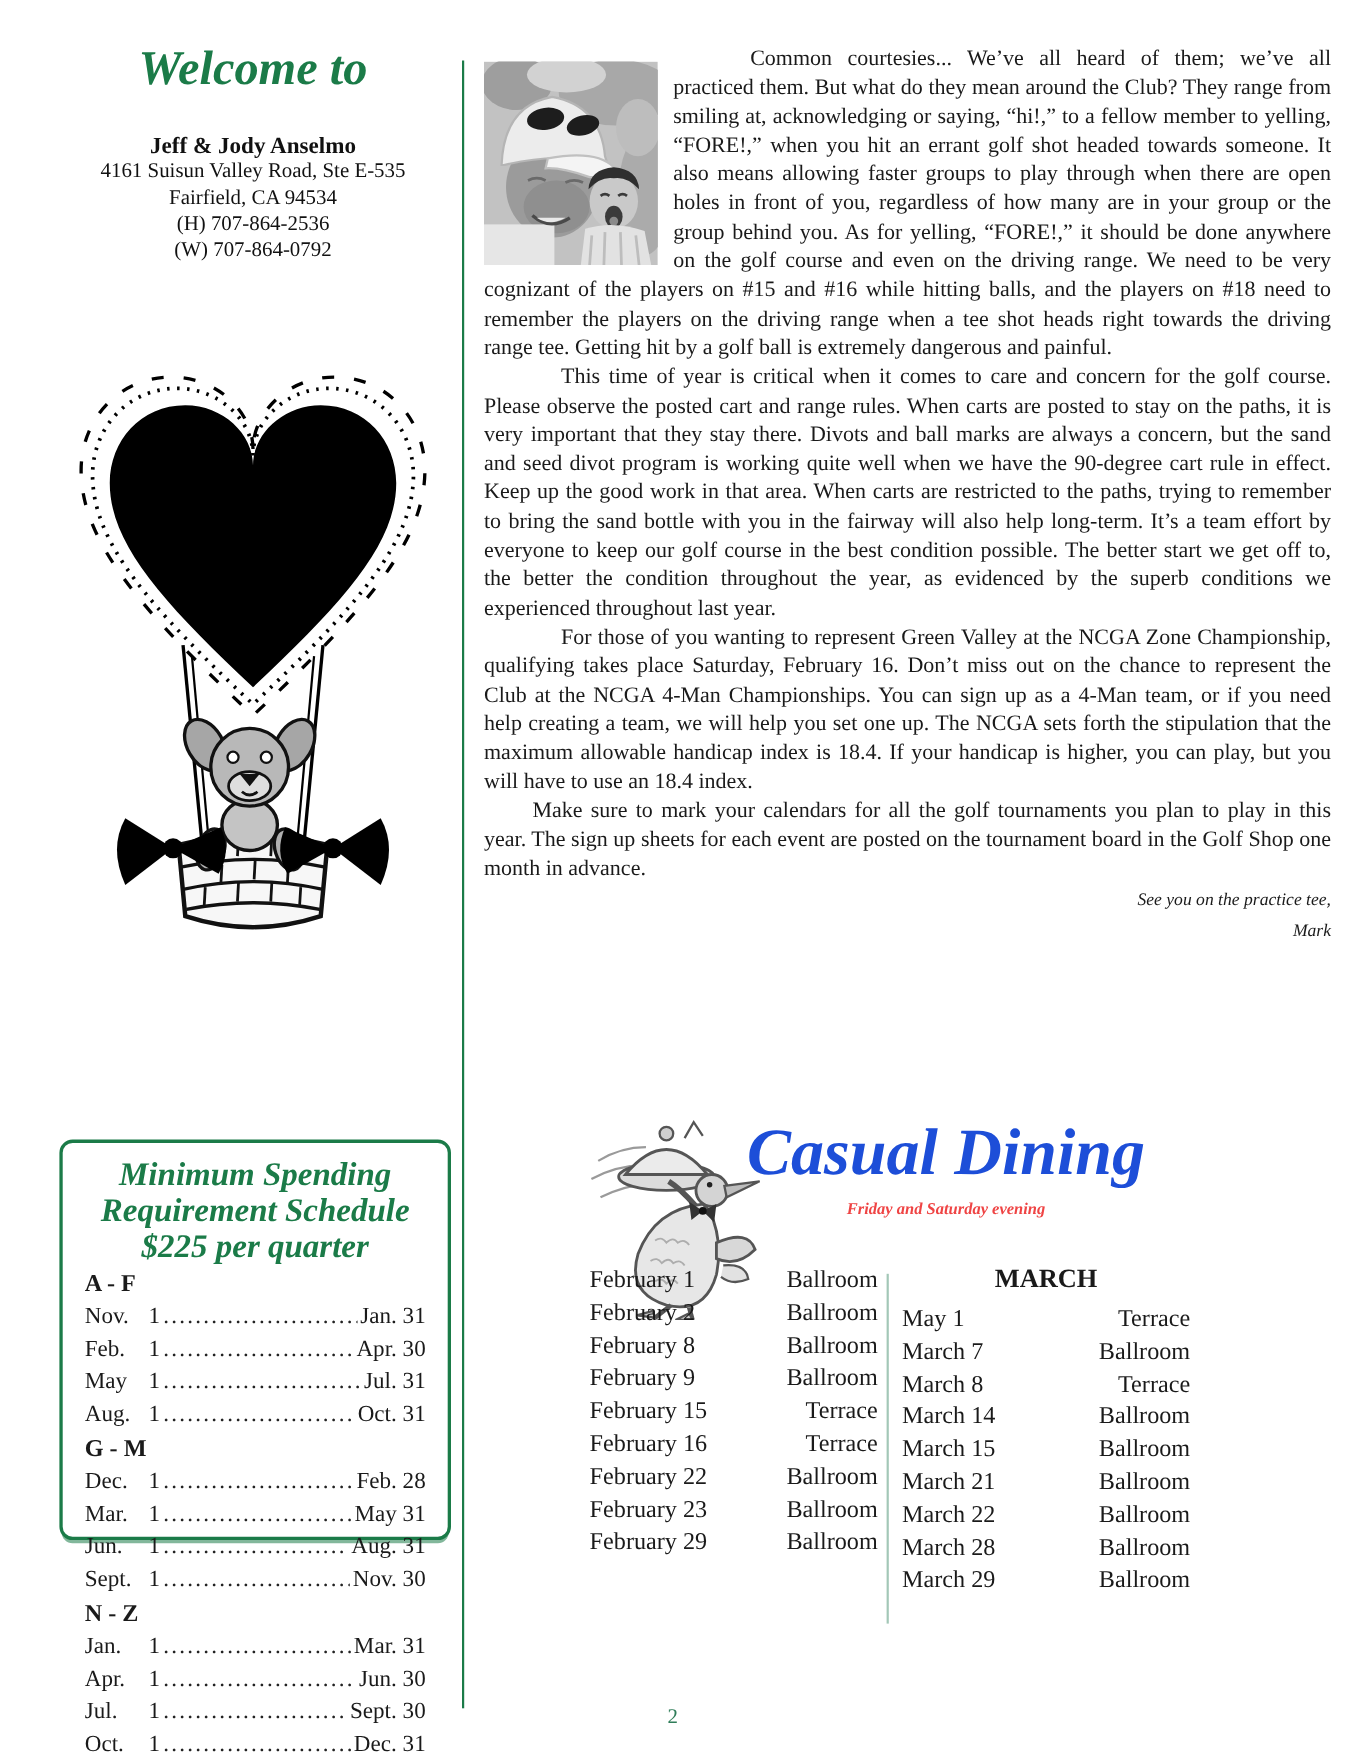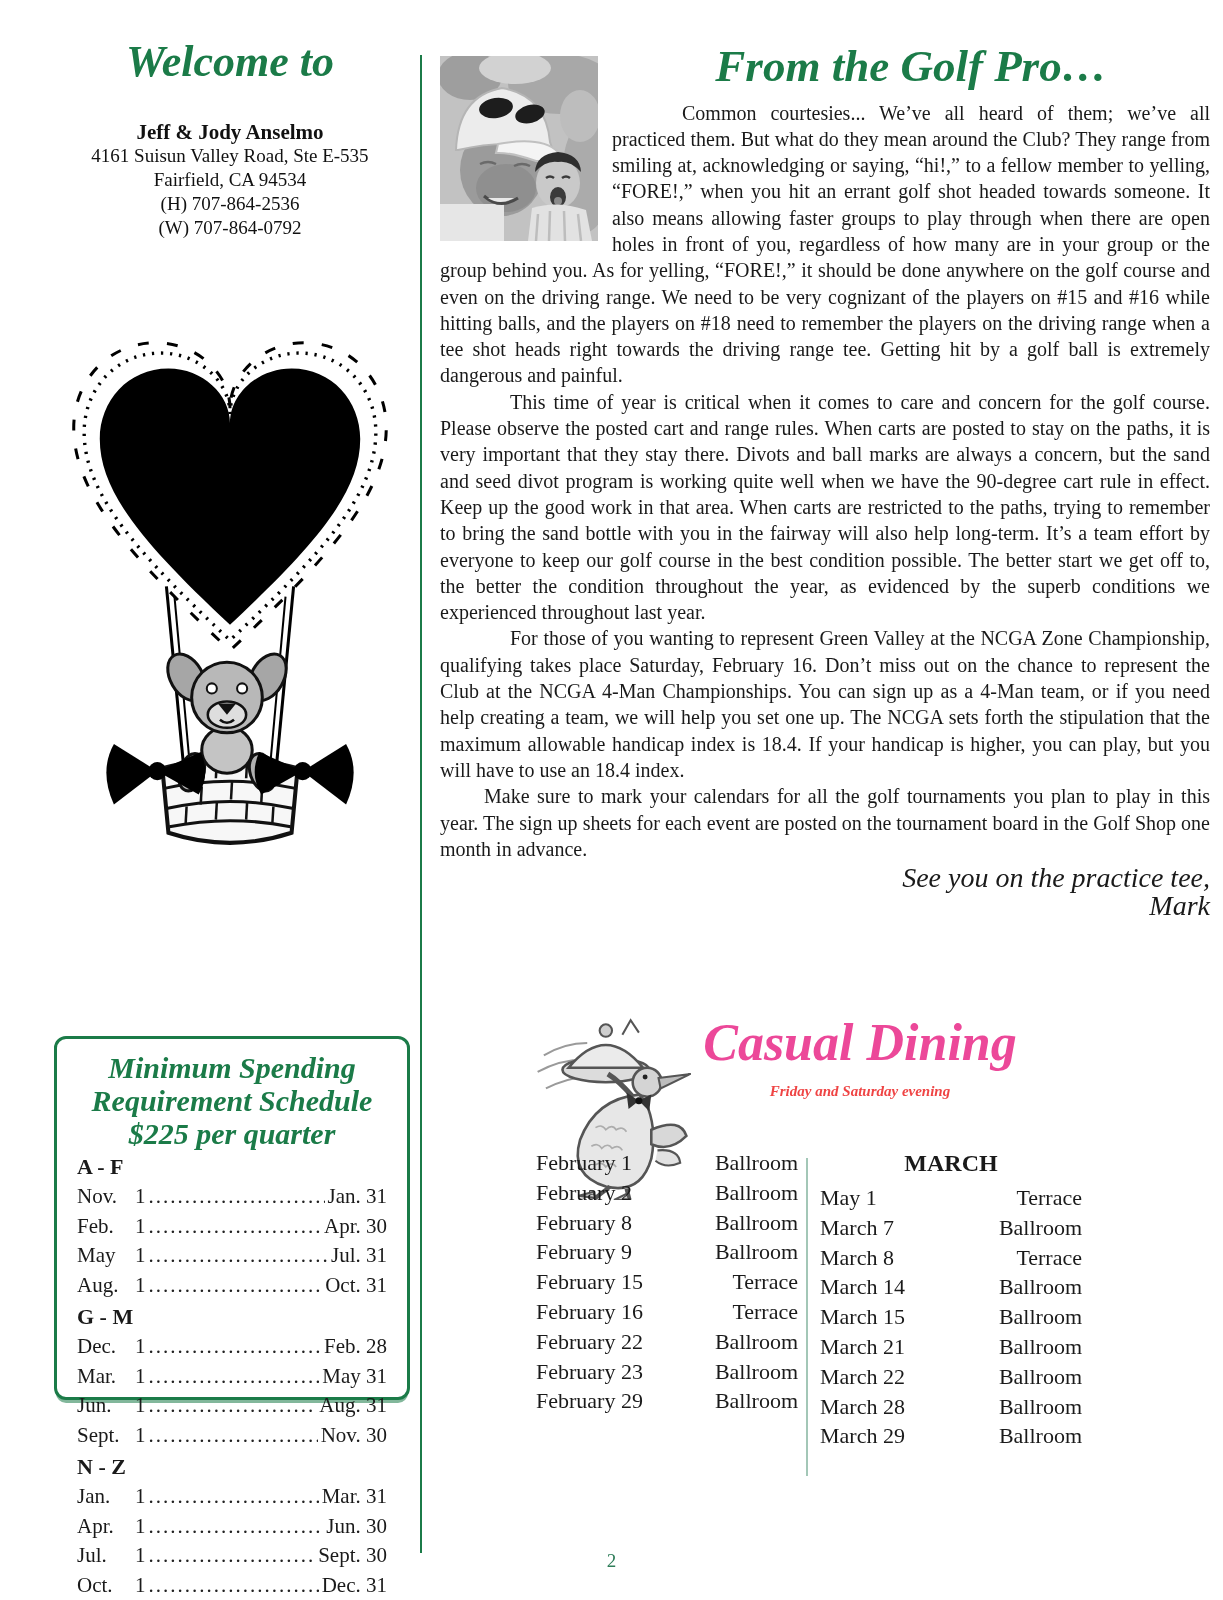--- a/index.html
+++ b/index.html
@@ -40,27 +40,27 @@
 
   
   .article{position:absolute;left:440px;top:40px;width:770px;}
   .photo{float:left;width:158px;height:185px;margin:16px 14px 4px 0;}
   .article h1{
     margin:2px 0 8px 0;text-align:center;font-style:italic;font-weight:bold;
     font-size:45px;line-height:1.1;color:#1b7b48;
   }
   .article p{margin:0;font-size:20px;line-height:26.3px;text-align:justify;text-indent:70px;}
   .article p.small-indent{text-indent:44px;}
-  .signoff{text-align:right;font-style:italic;font-size:28px;line-height:28px;margin-top:2px;}
+  .signoff{text-align:right;font-style:italic;font-size:16px;line-height:28px;margin-top:2px;}
 
   
   .dining{position:absolute;left:440px;top:1008px;width:772px;height:480px;}
   .duck{position:absolute;left:82px;top:6px;width:178px;height:186px;}
   .dining-head{margin-left:150px;width:540px;text-align:center;}
-  .dining-title{font-style:italic;font-weight:bold;font-size:52px;line-height:1.1;color:#ec4899;margin:6px 0 6px 0;}
+  .dining-title{font-style:italic;font-weight:bold;font-size:60px;line-height:1.1;color:#1d4ed8;margin:6px 0 6px 0;}
   .dining-sub{font-style:italic;font-weight:bold;font-size:15px;line-height:29px;color:#ef4444;}
   .tables{position:absolute;left:0;top:140px;width:772px;}
   .tbl{position:absolute;width:262px;}
   .tbl-feb{left:96px;}
   .tbl-mar{left:380px;}
   .tbl-divider{position:absolute;left:366px;top:10px;width:2px;height:318px;background:#a3c7b7;}
   .tbl .hdr{text-align:center;font-weight:bold;font-size:24px;line-height:30px;margin-bottom:5px;}
   .drow{display:flex;justify-content:space-between;font-size:22px;line-height:29.8px;}
 
   .page-number{position:absolute;left:0;top:1550px;width:1223px;text-align:center;font-size:19px;color:#2f7d59;}
@@ -245,21 +245,20 @@
 
         <ellipse cx="118" cy="127" rx="22" ry="25" fill="#c9c9c9"></ellipse>
         <path d="M95 116 Q96 98 118 96 Q140 98 141 116 Q130 104 118 106 Q106 104 95 116 Z" fill="#2e2e2e"></path>
         <path d="M106 122 Q110 119 114 122 M122 122 Q126 119 130 122" stroke="#3a3a3a" stroke-width="2.5" fill="none"></path>
         <ellipse cx="118" cy="141" rx="8" ry="10" fill="#3a3a3a"></ellipse>
         <ellipse cx="118" cy="145" rx="4" ry="4" fill="#8a8a8a"></ellipse>
         <path d="M92 152 Q118 144 146 154 L152 185 L88 185 Z" fill="#e2e2e2"></path>
         <path d="M98 158 L96 185 M110 155 L109 185 M124 155 L125 185 M138 158 L141 185" stroke="#bdbdbd" stroke-width="2.5"></path>
       </svg>
     </div>
-    <h1>From the Golf Pro…</h1>
     <p>Common courtesies...  We’ve all heard of them; we’ve all practiced them.  But what do they mean around the Club?  They range from smiling at, acknowledging or saying, “hi!,” to a fellow member to yelling, “FORE!,” when you hit an errant golf shot headed towards someone.  It also means allowing faster groups to play through when there are open holes in front of you, regardless of how many are in your group or the group behind you.  As for yelling, “FORE!,” it should be done anywhere on the golf course and even on the driving range.  We need to be very cognizant of the players on #15 and #16 while hitting balls, and the players on #18 need to remember the players on the driving range when a tee shot heads right towards the driving range tee.  Getting hit by a golf ball is extremely dangerous and painful.</p>
     <p>This time of year is critical when it comes to care and concern for the golf course.  Please observe the posted cart and range rules.  When carts are posted to stay on the paths, it is very important that they stay there.  Divots and ball marks are always a concern, but the sand and seed divot program is working quite well when we have the 90-degree cart rule in effect.  Keep up the good work in that area.  When carts are restricted to the paths, trying to remember to bring the sand bottle with you in the fairway will also help long-term.  It’s a team effort by everyone to keep our golf course in the best condition possible.  The better start we get off to, the better the condition throughout the year, as evidenced by the superb conditions we experienced throughout last year.</p>
     <p>For those of you wanting to represent Green Valley at the NCGA Zone Championship, qualifying takes place Saturday, February 16.  Don’t miss out on the chance to represent the Club at the NCGA 4-Man Championships.  You can sign up as a 4-Man team, or if you need help creating a team, we will help you set one up.  The NCGA sets forth the stipulation that the maximum allowable handicap index is 18.4.  If your handicap is higher, you can play, but you will have to use an 18.4 index.</p>
     <p class="small-indent">Make sure to mark your calendars for all the golf tournaments you plan to play in this year.  The sign up sheets for each event are posted on the tournament board in the Golf Shop one month in advance.</p>
     <div class="signoff">
       <div>See you on the practice tee,</div>
       <div>Mark</div>
     </div>
   </div>
 

